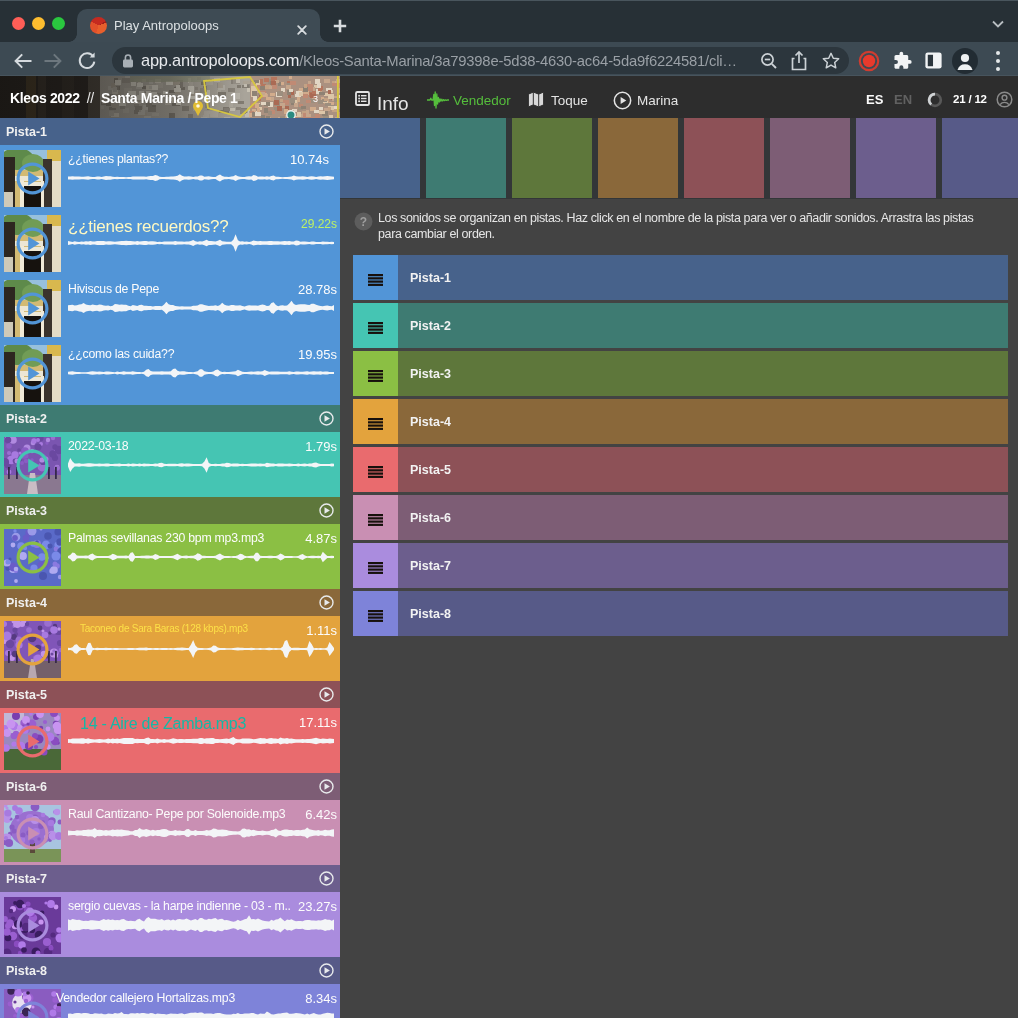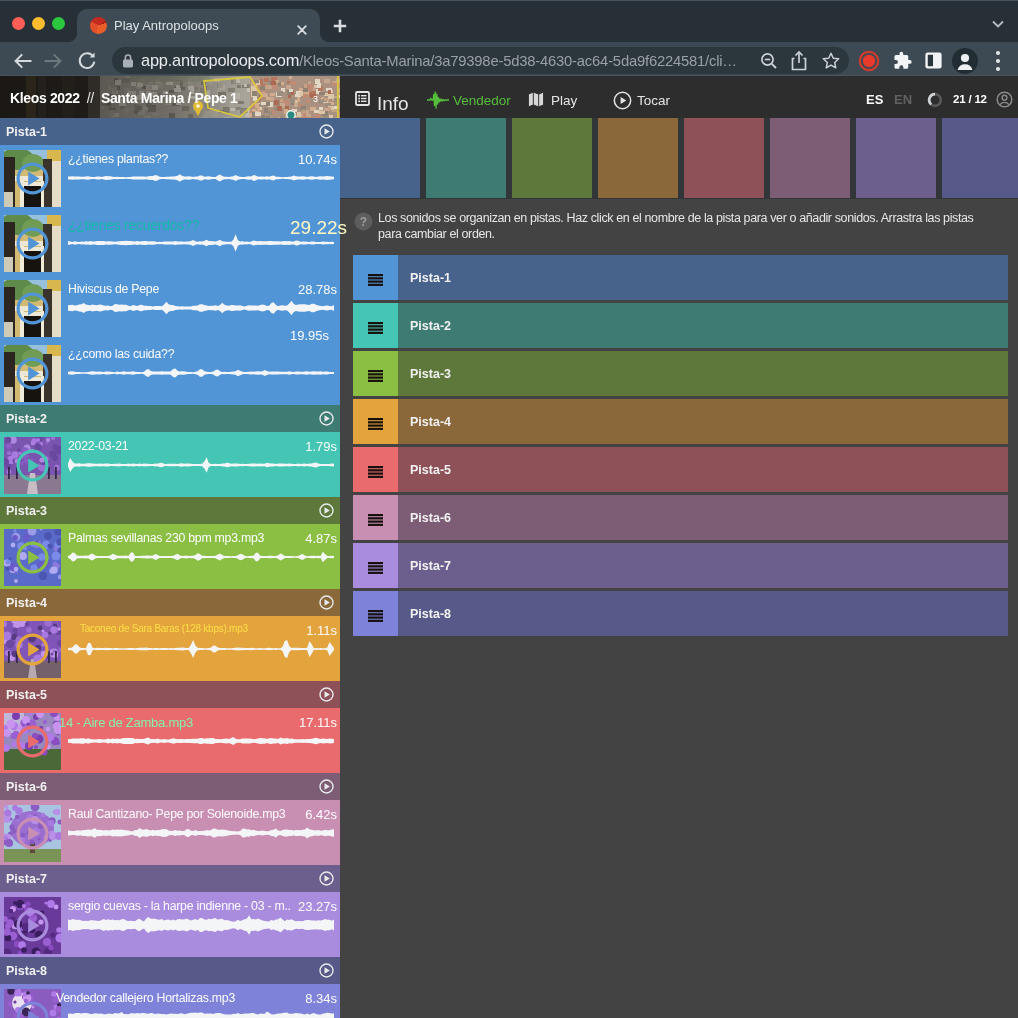--- a/index.html
+++ b/index.html
@@ -489,26 +489,26 @@
       <rect x="6" y="9.6" width="5.5" height="1.4" fill="#e4e4e4"></rect>
     </svg></div>
 <div class="a" style="left:377px;top:92.5px;font-size:19px;color:#e4e4e4">Info</div>
 <div class="a" style="left:427px;top:91px"><svg width="22" height="18" viewBox="0 0 22 18">
       <path d="M0,9 L3,9 L3.8,7.2 L4.6,9 L6,9 L6.8,3.5 L7.5,14.5 L8.2,1 L9,17 L9.8,3 L10.6,13 L11.4,6.5 L12.2,11 L13,7.8 L13.9,10.2 L14.8,8.2 L15.7,10 L16.6,8.6 L17.5,9.6 L18.4,8.8 L19.3,9.4 L20.2,9 L22,9" fill="none" stroke="#55be3c" stroke-width="1.3" stroke-linejoin="round" stroke-linecap="round"></path>
     </svg></div>
 <div class="a" style="left:453px;top:92.5px;font-size:13.5px;color:#55be3c">Vendedor</div>
 <div class="a" style="left:527px;top:91px"><svg width="18" height="17" viewBox="0 0 20 19">
       <path d="M1.5 3.5 L7 1.2 L13 3.5 L18.5 1.2 V15.5 L13 17.8 L7 15.5 L1.5 17.8 Z M7 1.2 V15.5 M13 3.5 V17.8" fill="#d8d8d8" stroke="#2d2d2d" stroke-width="1.1"></path>
     </svg></div>
-<div class="a" style="left:551px;top:92.5px;font-size:13.5px;color:#e4e4e4">Play</div>
+<div class="a" style="left:551px;top:92.5px;font-size:13.5px;color:#e4e4e4">Toque</div>
 <div class="a" style="left:613px;top:91px"><svg width="19" height="19" viewBox="0 0 20 20">
       <circle cx="10" cy="10" r="8.6" fill="none" stroke="#e4e4e4" stroke-width="1.6"></circle>
       <path d="M8 6.4 L14 10 L8 13.6 Z" fill="#e4e4e4"></path>
     </svg></div>
-<div class="a" style="left:637px;top:92.5px;font-size:13.5px;color:#e4e4e4">Tocar</div>
+<div class="a" style="left:637px;top:92.5px;font-size:13.5px;color:#e4e4e4">Marina</div>
 <div class="a" style="left:866px;top:92px;font-size:13px;font-weight:bold;color:#fafafa">ES</div>
 <div class="a" style="left:894px;top:92px;font-size:13px;font-weight:bold;color:#616161">EN</div>
 <div class="a" style="left:927px;top:92px"><svg width="16" height="16" viewBox="0 0 16 16">
       <circle cx="8" cy="8" r="5.8" fill="none" stroke="#585858" stroke-width="2.7"></circle>
       <path d="M8 2.2 A5.8 5.8 0 0 0 4.2 12.4" fill="none" stroke="#cfd2d4" stroke-width="2.7"></path>
     </svg></div>
 <div class="a" style="left:953px;top:93px;font-size:11.5px;letter-spacing:-0.2px;font-weight:bold;color:#fff">21 / 12</div>
 <div class="a" style="left:996px;top:91px"><svg width="17" height="17" viewBox="0 0 17 17">
       <circle cx="8.5" cy="8.5" r="7.3" fill="none" stroke="#8a8a8a" stroke-width="1.5"></circle>
       <circle cx="8.5" cy="6.7" r="2.4" fill="none" stroke="#8a8a8a" stroke-width="1.4"></circle>
@@ -638,21 +638,21 @@
       <rect x="20" y="36" width="17" height="21" fill="#16120e"></rect>
       <rect x="16" y="31" width="4" height="26" fill="#f0ead8"></rect>
       <rect x="37" y="31" width="3" height="26" fill="#f0ead8"></rect>
       <rect x="20" y="32" width="17" height="4" fill="#efe9d6"></rect>
     </svg></div>
 <div class="a" style="left:16px;top:162px"><svg width="33" height="33" viewBox="0 0 33 33">
       <circle cx="16.5" cy="16.5" r="14.4" fill="none" stroke="#5295d7" stroke-width="3.2"></circle>
       <path d="M12.16 9.5 L23.5 16.5 L12.16 23.5 Z" fill="#5295d7"></path>
     </svg></div>
 <div class="a ell" style="left:68px;top:152px;width:223px;font-size:12.3px;letter-spacing:-0.25px;color:#fcfcfc">¿¿tienes plantas??</div>
-<div class="a" style="left:290px;top:152px;width:47px;font-size:13px;color:#fcfcfc;text-align:right">10.74s</div>
+<div class="a" style="left:290px;top:152px;width:47px;font-size:13px;color:#fcfcfc;">10.74s</div>
 <div class="a" style="left:68px;top:165px"><svg width="266" height="26" viewBox="0 0 266 26" xmlns="http://www.w3.org/2000/svg">
       <path d="M0.0,11.6 L2.2,11.6 L4.5,11.2 L6.7,11.4 L8.9,11.5 L11.2,11.5 L13.4,11.8 L15.6,11.7 L17.9,11.5 L20.1,11.3 L22.4,11.8 L24.6,11.9 L26.8,12.1 L29.1,11.6 L31.3,11.4 L33.5,11.9 L35.8,11.4 L38.0,11.1 L40.2,11.2 L42.5,11.3 L44.7,11.7 L46.9,12.1 L49.2,11.8 L51.4,12.1 L53.6,12.1 L55.9,12.1 L58.1,12.3 L60.4,12.0 L62.6,11.9 L64.8,11.5 L67.1,11.5 L69.3,11.4 L71.5,11.5 L73.8,11.4 L76.0,11.5 L78.2,11.7 L80.5,11.3 L82.7,11.0 L84.9,11.0 L87.2,10.0 L89.4,10.6 L91.6,11.8 L93.9,11.9 L96.1,12.1 L98.4,11.7 L100.6,11.7 L102.8,11.4 L105.1,11.6 L107.3,11.2 L109.5,10.7 L111.8,9.2 L114.0,10.8 L116.2,11.4 L118.5,11.5 L120.7,11.2 L122.9,11.4 L125.2,11.9 L127.4,11.6 L129.6,11.4 L131.9,10.4 L134.1,10.4 L136.4,11.7 L138.6,11.4 L140.8,11.3 L143.1,11.7 L145.3,11.9 L147.5,12.1 L149.8,10.6 L152.0,9.6 L154.2,11.1 L156.5,11.7 L158.7,11.7 L160.9,11.9 L163.2,11.6 L165.4,11.2 L167.6,10.0 L169.9,11.2 L172.1,11.8 L174.4,12.0 L176.6,12.0 L178.8,11.4 L181.1,11.3 L183.3,11.4 L185.5,10.0 L187.8,10.6 L190.0,11.7 L192.2,11.4 L194.5,11.4 L196.7,11.8 L198.9,11.3 L201.2,11.7 L203.4,10.9 L205.6,10.6 L207.9,11.7 L210.1,11.8 L212.4,12.1 L214.6,12.2 L216.8,11.9 L219.1,11.9 L221.3,11.7 L223.5,11.6 L225.8,10.5 L228.0,11.3 L230.2,11.4 L232.5,11.5 L234.7,11.2 L236.9,11.6 L239.2,11.9 L241.4,11.4 L243.6,11.3 L245.9,11.6 L248.1,11.9 L250.4,11.5 L252.6,11.2 L254.8,11.6 L257.1,11.3 L259.3,11.1 L261.5,11.2 L263.8,11.5 L266.0,11.8 L266.0,14.2 L263.8,14.5 L261.5,14.8 L259.3,14.9 L257.1,14.7 L254.8,14.4 L252.6,14.8 L250.4,14.5 L248.1,14.1 L245.9,14.4 L243.6,14.7 L241.4,14.6 L239.2,14.1 L236.9,14.4 L234.7,14.8 L232.5,14.5 L230.2,14.6 L228.0,14.7 L225.8,15.5 L223.5,14.4 L221.3,14.3 L219.1,14.1 L216.8,14.1 L214.6,13.8 L212.4,13.9 L210.1,14.2 L207.9,14.3 L205.6,15.4 L203.4,15.1 L201.2,14.3 L198.9,14.7 L196.7,14.2 L194.5,14.6 L192.2,14.6 L190.0,14.3 L187.8,15.4 L185.5,16.0 L183.3,14.6 L181.1,14.7 L178.8,14.6 L176.6,14.0 L174.4,14.0 L172.1,14.2 L169.9,14.8 L167.6,16.0 L165.4,14.8 L163.2,14.4 L160.9,14.1 L158.7,14.3 L156.5,14.3 L154.2,14.9 L152.0,16.4 L149.8,15.4 L147.5,13.9 L145.3,14.1 L143.1,14.3 L140.8,14.7 L138.6,14.6 L136.4,14.3 L134.1,15.6 L131.9,15.6 L129.6,14.6 L127.4,14.4 L125.2,14.1 L122.9,14.6 L120.7,14.8 L118.5,14.5 L116.2,14.6 L114.0,15.2 L111.8,16.8 L109.5,15.3 L107.3,14.8 L105.1,14.4 L102.8,14.6 L100.6,14.3 L98.4,14.3 L96.1,13.9 L93.9,14.1 L91.6,14.2 L89.4,15.4 L87.2,16.0 L84.9,15.0 L82.7,15.0 L80.5,14.7 L78.2,14.3 L76.0,14.5 L73.8,14.6 L71.5,14.5 L69.3,14.6 L67.1,14.5 L64.8,14.5 L62.6,14.1 L60.4,14.0 L58.1,13.7 L55.9,13.9 L53.6,13.9 L51.4,13.9 L49.2,14.2 L46.9,13.9 L44.7,14.3 L42.5,14.7 L40.2,14.8 L38.0,14.9 L35.8,14.6 L33.5,14.1 L31.3,14.6 L29.1,14.4 L26.8,13.9 L24.6,14.1 L22.4,14.2 L20.1,14.7 L17.9,14.5 L15.6,14.3 L13.4,14.2 L11.2,14.5 L8.9,14.5 L6.7,14.6 L4.5,14.8 L2.2,14.4 L0.0,14.4 Z" fill="#f3f5f7"></path>
     </svg></div>
 <div class="a" style="left:0;top:210px;width:340px;height:65px;background:#5295d7"></div>
 <div class="a" style="left:4px;top:215px;width:57px;height:57px"><svg width="57" height="57" viewBox="0 0 57 57" xmlns="http://www.w3.org/2000/svg">
       <rect width="57" height="57" fill="#d3ba74"></rect>
       <rect x="0" y="0" width="57" height="20" fill="#97c0dc"></rect>
       <ellipse cx="13" cy="9" rx="17" ry="11" fill="#5e8a4a"></ellipse>
       <ellipse cx="29" cy="13" rx="11" ry="9" fill="#719c56"></ellipse>
       <rect x="43" y="0" width="14" height="15" fill="#d8b84e"></rect>
@@ -663,22 +663,22 @@
       <rect x="11" y="26" width="28" height="5" fill="#ece6d4"></rect>
       <rect x="20" y="36" width="17" height="21" fill="#16120e"></rect>
       <rect x="16" y="31" width="4" height="26" fill="#f0ead8"></rect>
       <rect x="37" y="31" width="3" height="26" fill="#f0ead8"></rect>
       <rect x="20" y="32" width="17" height="4" fill="#efe9d6"></rect>
     </svg></div>
 <div class="a" style="left:16px;top:227px"><svg width="33" height="33" viewBox="0 0 33 33">
       <circle cx="16.5" cy="16.5" r="14.4" fill="none" stroke="#5295d7" stroke-width="3.2"></circle>
       <path d="M12.16 9.5 L23.5 16.5 L12.16 23.5 Z" fill="#5295d7"></path>
     </svg></div>
-<div class="a ell" style="left:68px;top:217px;width:223px;font-size:14px;letter-spacing:-0.25px;color:#14b8a6">¿¿tienes recuerdos??</div>
-<div class="a" style="left:290px;top:217px;width:47px;font-size:19px;color:#fef9c3;text-align:right">29.22s</div>
+<div class="a ell" style="left:68px;top:217px;width:223px;font-size:17px;letter-spacing:-0.25px;color:#fef9c3">¿¿tienes recuerdos??</div>
+<div class="a" style="left:290px;top:217px;width:47px;font-size:12px;color:#bef264;text-align:right">29.22s</div>
 <div class="a" style="left:68px;top:230px"><svg width="266" height="26" viewBox="0 0 266 26" xmlns="http://www.w3.org/2000/svg">
       <path d="M0.0,11.1 L2.2,11.6 L4.5,12.0 L6.7,11.3 L8.9,11.7 L11.2,11.9 L13.4,11.6 L15.6,11.7 L17.9,11.3 L20.1,11.6 L22.4,11.1 L24.6,11.5 L26.8,11.4 L29.1,11.1 L31.3,11.1 L33.5,10.9 L35.8,11.0 L38.0,11.6 L40.2,11.2 L42.5,11.3 L44.7,11.5 L46.9,11.8 L49.2,11.4 L51.4,11.3 L53.6,11.0 L55.9,11.0 L58.1,10.8 L60.4,11.1 L62.6,11.1 L64.8,11.2 L67.1,11.5 L69.3,11.1 L71.5,11.5 L73.8,11.2 L76.0,10.9 L78.2,11.1 L80.5,11.6 L82.7,11.2 L84.9,11.2 L87.2,11.6 L89.4,12.0 L91.6,11.7 L93.9,12.0 L96.1,11.4 L98.4,11.4 L100.6,11.5 L102.8,11.6 L105.1,11.4 L107.3,11.1 L109.5,11.4 L111.8,11.6 L114.0,11.5 L116.2,11.7 L118.5,11.5 L120.7,11.5 L122.9,11.1 L125.2,10.0 L127.4,11.2 L129.6,11.8 L131.9,11.2 L134.1,11.5 L136.4,10.8 L138.6,9.7 L140.8,11.1 L143.1,10.9 L145.3,11.2 L147.5,11.4 L149.8,10.7 L152.0,9.8 L154.2,11.2 L156.5,11.6 L158.7,11.7 L160.9,11.7 L163.2,11.8 L165.4,9.8 L167.6,4.2 L169.9,10.2 L172.1,11.4 L174.4,11.3 L176.6,11.7 L178.8,11.4 L181.1,11.9 L183.3,11.6 L185.5,10.5 L187.8,10.9 L190.0,11.3 L192.2,11.1 L194.5,11.3 L196.7,11.3 L198.9,11.3 L201.2,11.0 L203.4,11.0 L205.6,11.2 L207.9,11.2 L210.1,11.2 L212.4,11.5 L214.6,11.2 L216.8,11.1 L219.1,11.2 L221.3,10.9 L223.5,11.6 L225.8,11.6 L228.0,10.4 L230.2,10.8 L232.5,11.8 L234.7,11.5 L236.9,11.6 L239.2,11.7 L241.4,12.0 L243.6,11.4 L245.9,11.6 L248.1,11.9 L250.4,12.0 L252.6,12.0 L254.8,11.4 L257.1,11.8 L259.3,11.8 L261.5,12.0 L263.8,11.8 L266.0,11.9 L266.0,14.1 L263.8,14.2 L261.5,14.0 L259.3,14.2 L257.1,14.2 L254.8,14.6 L252.6,14.0 L250.4,14.0 L248.1,14.1 L245.9,14.4 L243.6,14.6 L241.4,14.0 L239.2,14.3 L236.9,14.4 L234.7,14.5 L232.5,14.2 L230.2,15.2 L228.0,15.6 L225.8,14.4 L223.5,14.4 L221.3,15.1 L219.1,14.8 L216.8,14.9 L214.6,14.8 L212.4,14.5 L210.1,14.8 L207.9,14.8 L205.6,14.8 L203.4,15.0 L201.2,15.0 L198.9,14.7 L196.7,14.7 L194.5,14.7 L192.2,14.9 L190.0,14.7 L187.8,15.1 L185.5,15.5 L183.3,14.4 L181.1,14.1 L178.8,14.6 L176.6,14.3 L174.4,14.7 L172.1,14.6 L169.9,15.8 L167.6,21.8 L165.4,16.2 L163.2,14.2 L160.9,14.3 L158.7,14.3 L156.5,14.4 L154.2,14.8 L152.0,16.2 L149.8,15.3 L147.5,14.6 L145.3,14.8 L143.1,15.1 L140.8,14.9 L138.6,16.3 L136.4,15.2 L134.1,14.5 L131.9,14.8 L129.6,14.2 L127.4,14.8 L125.2,16.0 L122.9,14.9 L120.7,14.5 L118.5,14.5 L116.2,14.3 L114.0,14.5 L111.8,14.4 L109.5,14.6 L107.3,14.9 L105.1,14.6 L102.8,14.4 L100.6,14.5 L98.4,14.6 L96.1,14.6 L93.9,14.0 L91.6,14.3 L89.4,14.0 L87.2,14.4 L84.9,14.8 L82.7,14.8 L80.5,14.4 L78.2,14.9 L76.0,15.1 L73.8,14.8 L71.5,14.5 L69.3,14.9 L67.1,14.5 L64.8,14.8 L62.6,14.9 L60.4,14.9 L58.1,15.2 L55.9,15.0 L53.6,15.0 L51.4,14.7 L49.2,14.6 L46.9,14.2 L44.7,14.5 L42.5,14.7 L40.2,14.8 L38.0,14.4 L35.8,15.0 L33.5,15.1 L31.3,14.9 L29.1,14.9 L26.8,14.6 L24.6,14.5 L22.4,14.9 L20.1,14.4 L17.9,14.7 L15.6,14.3 L13.4,14.4 L11.2,14.1 L8.9,14.3 L6.7,14.7 L4.5,14.0 L2.2,14.4 L0.0,14.9 Z" fill="#f3f5f7"></path>
     </svg></div>
 <div class="a" style="left:0;top:275px;width:340px;height:65px;background:#5295d7"></div>
 <div class="a" style="left:4px;top:280px;width:57px;height:57px"><svg width="57" height="57" viewBox="0 0 57 57" xmlns="http://www.w3.org/2000/svg">
       <rect width="57" height="57" fill="#d3ba74"></rect>
       <rect x="0" y="0" width="57" height="20" fill="#97c0dc"></rect>
       <ellipse cx="13" cy="9" rx="17" ry="11" fill="#5e8a4a"></ellipse>
       <ellipse cx="29" cy="13" rx="11" ry="9" fill="#719c56"></ellipse>
       <rect x="43" y="0" width="14" height="15" fill="#d8b84e"></rect>
@@ -716,21 +716,21 @@
       <rect x="20" y="36" width="17" height="21" fill="#16120e"></rect>
       <rect x="16" y="31" width="4" height="26" fill="#f0ead8"></rect>
       <rect x="37" y="31" width="3" height="26" fill="#f0ead8"></rect>
       <rect x="20" y="32" width="17" height="4" fill="#efe9d6"></rect>
     </svg></div>
 <div class="a" style="left:16px;top:357px"><svg width="33" height="33" viewBox="0 0 33 33">
       <circle cx="16.5" cy="16.5" r="14.4" fill="none" stroke="#5295d7" stroke-width="3.2"></circle>
       <path d="M12.16 9.5 L23.5 16.5 L12.16 23.5 Z" fill="#5295d7"></path>
     </svg></div>
 <div class="a ell" style="left:68px;top:347px;width:223px;font-size:12.3px;letter-spacing:-0.25px;color:#fcfcfc">¿¿como las cuida??</div>
-<div class="a" style="left:290px;top:328px;width:47px;font-size:13px;color:#fcfcfc;text-align:left">19.95s</div>
+<div class="a" style="left:290px;top:347px;width:47px;font-size:13px;color:#fcfcfc;text-align:right">19.95s</div>
 <div class="a" style="left:68px;top:360px"><svg width="266" height="26" viewBox="0 0 266 26" xmlns="http://www.w3.org/2000/svg">
       <path d="M0.0,11.7 L2.2,11.6 L4.5,11.3 L6.7,11.7 L8.9,11.9 L11.2,12.1 L13.4,12.2 L15.6,12.3 L17.9,12.3 L20.1,12.0 L22.4,11.4 L24.6,11.3 L26.8,11.6 L29.1,11.7 L31.3,11.5 L33.5,11.7 L35.8,12.0 L38.0,11.5 L40.2,11.5 L42.5,11.8 L44.7,12.1 L46.9,12.2 L49.2,11.6 L51.4,11.9 L53.6,11.7 L55.9,11.3 L58.1,11.8 L60.4,11.8 L62.6,11.7 L64.8,11.3 L67.1,11.7 L69.3,11.9 L71.5,11.9 L73.8,12.2 L76.0,11.7 L78.2,9.8 L80.5,9.0 L82.7,10.9 L84.9,11.6 L87.2,11.4 L89.4,11.4 L91.6,11.6 L93.9,11.3 L96.1,11.4 L98.4,11.4 L100.6,11.5 L102.8,11.3 L105.1,9.0 L107.3,8.5 L109.5,10.8 L111.8,11.6 L114.0,11.3 L116.2,11.2 L118.5,11.7 L120.7,12.0 L122.9,12.0 L125.2,12.2 L127.4,11.7 L129.6,11.3 L131.9,9.2 L134.1,9.2 L136.4,11.3 L138.6,11.8 L140.8,12.0 L143.1,12.0 L145.3,11.5 L147.5,10.1 L149.8,9.6 L152.0,11.3 L154.2,12.1 L156.5,11.8 L158.7,12.0 L160.9,12.1 L163.2,11.7 L165.4,11.4 L167.6,11.2 L169.9,9.8 L172.1,10.8 L174.4,11.7 L176.6,12.1 L178.8,12.0 L181.1,11.7 L183.3,11.5 L185.5,11.8 L187.8,11.4 L190.0,11.2 L192.2,11.6 L194.5,11.2 L196.7,10.1 L198.9,11.1 L201.2,11.8 L203.4,11.4 L205.6,11.4 L207.9,11.5 L210.1,11.5 L212.4,11.7 L214.6,11.8 L216.8,11.8 L219.1,11.7 L221.3,11.3 L223.5,11.8 L225.8,11.9 L228.0,11.4 L230.2,11.4 L232.5,11.8 L234.7,11.8 L236.9,11.6 L239.2,11.2 L241.4,11.7 L243.6,11.4 L245.9,11.2 L248.1,11.6 L250.4,11.6 L252.6,11.3 L254.8,11.7 L257.1,11.5 L259.3,11.5 L261.5,11.9 L263.8,11.9 L266.0,11.9 L266.0,14.1 L263.8,14.1 L261.5,14.1 L259.3,14.5 L257.1,14.5 L254.8,14.3 L252.6,14.7 L250.4,14.4 L248.1,14.4 L245.9,14.8 L243.6,14.6 L241.4,14.3 L239.2,14.8 L236.9,14.4 L234.7,14.2 L232.5,14.2 L230.2,14.6 L228.0,14.6 L225.8,14.1 L223.5,14.2 L221.3,14.7 L219.1,14.3 L216.8,14.2 L214.6,14.2 L212.4,14.3 L210.1,14.5 L207.9,14.5 L205.6,14.6 L203.4,14.6 L201.2,14.2 L198.9,14.9 L196.7,15.9 L194.5,14.8 L192.2,14.4 L190.0,14.8 L187.8,14.6 L185.5,14.2 L183.3,14.5 L181.1,14.3 L178.8,14.0 L176.6,13.9 L174.4,14.3 L172.1,15.2 L169.9,16.2 L167.6,14.8 L165.4,14.6 L163.2,14.3 L160.9,13.9 L158.7,14.0 L156.5,14.2 L154.2,13.9 L152.0,14.7 L149.8,16.4 L147.5,15.9 L145.3,14.5 L143.1,14.0 L140.8,14.0 L138.6,14.2 L136.4,14.7 L134.1,16.8 L131.9,16.8 L129.6,14.7 L127.4,14.3 L125.2,13.8 L122.9,14.0 L120.7,14.0 L118.5,14.3 L116.2,14.8 L114.0,14.7 L111.8,14.4 L109.5,15.2 L107.3,17.5 L105.1,17.0 L102.8,14.7 L100.6,14.5 L98.4,14.6 L96.1,14.6 L93.9,14.7 L91.6,14.4 L89.4,14.6 L87.2,14.6 L84.9,14.4 L82.7,15.1 L80.5,17.0 L78.2,16.2 L76.0,14.3 L73.8,13.8 L71.5,14.1 L69.3,14.1 L67.1,14.3 L64.8,14.7 L62.6,14.3 L60.4,14.2 L58.1,14.2 L55.9,14.7 L53.6,14.3 L51.4,14.1 L49.2,14.4 L46.9,13.8 L44.7,13.9 L42.5,14.2 L40.2,14.5 L38.0,14.5 L35.8,14.0 L33.5,14.3 L31.3,14.5 L29.1,14.3 L26.8,14.4 L24.6,14.7 L22.4,14.6 L20.1,14.0 L17.9,13.7 L15.6,13.7 L13.4,13.8 L11.2,13.9 L8.9,14.1 L6.7,14.3 L4.5,14.7 L2.2,14.4 L0.0,14.3 Z" fill="#f3f5f7"></path>
     </svg></div>
 <div class="a" style="left:0;top:405px;width:340px;height:27px;background:#3e7b72"></div>
 <div class="a" style="left:6px;top:412px;font-size:12.5px;font-weight:bold;color:#f0f0f0">Pista-2</div>
 <div class="a" style="left:319px;top:411px"><svg width="15" height="15" viewBox="0 0 15 15">
       <circle cx="7.5" cy="7.5" r="6.5" fill="none" stroke="#e8eaec" stroke-width="1.4"></circle>
       <path d="M5.5 4.3 L10.9 7.5 L5.5 10.7 Z" fill="#e8eaec"></path>
     </svg></div>
 <div class="a" style="left:0;top:432px;width:340px;height:65px;background:#45c5b3"></div>
@@ -786,21 +786,21 @@
       <circle cx="18" cy="26" r="2.0" fill="#8a5cc4"></circle>
       <rect x="4" y="30" width="1.8" height="12" fill="#35284a"></rect>
       <rect x="12" y="30" width="1.8" height="12" fill="#35284a"></rect>
       <rect x="44" y="30" width="1.8" height="12" fill="#35284a"></rect>
       <rect x="51" y="30" width="1.8" height="12" fill="#35284a"></rect>
     </svg></div>
 <div class="a" style="left:16px;top:449px"><svg width="33" height="33" viewBox="0 0 33 33">
       <circle cx="16.5" cy="16.5" r="14.4" fill="none" stroke="#45c5b3" stroke-width="3.2"></circle>
       <path d="M12.16 9.5 L23.5 16.5 L12.16 23.5 Z" fill="#45c5b3"></path>
     </svg></div>
-<div class="a ell" style="left:68px;top:439px;width:223px;font-size:12.3px;letter-spacing:-0.25px;color:#fcfcfc">2022-03-21</div>
+<div class="a ell" style="left:68px;top:439px;width:223px;font-size:12.3px;letter-spacing:-0.25px;color:#fcfcfc">2022-03-18</div>
 <div class="a" style="left:290px;top:439px;width:47px;font-size:13px;color:#fcfcfc;text-align:right">1.79s</div>
 <div class="a" style="left:68px;top:452px"><svg width="266" height="26" viewBox="0 0 266 26" xmlns="http://www.w3.org/2000/svg">
       <path d="M0.0,11.4 L2.2,6.1 L4.5,9.4 L6.7,11.6 L8.9,11.4 L11.2,11.3 L13.4,11.7 L15.6,11.8 L17.9,11.6 L20.1,11.3 L22.4,11.3 L24.6,11.5 L26.8,11.7 L29.1,11.8 L31.3,11.6 L33.5,11.7 L35.8,11.7 L38.0,11.6 L40.2,11.5 L42.5,12.0 L44.7,12.1 L46.9,11.7 L49.2,11.7 L51.4,11.4 L53.6,11.9 L55.9,12.0 L58.1,11.9 L60.4,11.6 L62.6,11.9 L64.8,11.6 L67.1,11.7 L69.3,11.9 L71.5,11.5 L73.8,11.9 L76.0,11.5 L78.2,11.7 L80.5,11.8 L82.7,12.0 L84.9,11.9 L87.2,11.5 L89.4,11.8 L91.6,11.1 L93.9,10.8 L96.1,11.8 L98.4,12.1 L100.6,11.8 L102.8,11.8 L105.1,11.8 L107.3,11.7 L109.5,12.0 L111.8,11.6 L114.0,11.3 L116.2,11.7 L118.5,11.4 L120.7,11.4 L122.9,11.7 L125.2,11.9 L127.4,12.1 L129.6,12.0 L131.9,11.9 L134.1,11.8 L136.4,9.5 L138.6,5.3 L140.8,10.9 L143.1,12.1 L145.3,11.9 L147.5,11.8 L149.8,12.0 L152.0,12.1 L154.2,11.5 L156.5,11.4 L158.7,10.7 L160.9,10.9 L163.2,11.7 L165.4,11.5 L167.6,11.6 L169.9,11.5 L172.1,12.0 L174.4,11.7 L176.6,11.9 L178.8,12.0 L181.1,11.8 L183.3,11.4 L185.5,11.6 L187.8,11.5 L190.0,11.8 L192.2,11.4 L194.5,11.8 L196.7,11.7 L198.9,10.7 L201.2,11.2 L203.4,11.6 L205.6,11.5 L207.9,12.0 L210.1,11.5 L212.4,11.5 L214.6,11.5 L216.8,11.8 L219.1,11.8 L221.3,11.6 L223.5,11.7 L225.8,12.0 L228.0,12.1 L230.2,11.6 L232.5,11.9 L234.7,11.8 L236.9,11.6 L239.2,11.9 L241.4,11.5 L243.6,11.6 L245.9,10.8 L248.1,10.4 L250.4,11.6 L252.6,11.9 L254.8,12.0 L257.1,11.9 L259.3,11.9 L261.5,11.9 L263.8,11.5 L266.0,11.7 L266.0,14.3 L263.8,14.5 L261.5,14.1 L259.3,14.1 L257.1,14.1 L254.8,14.0 L252.6,14.1 L250.4,14.4 L248.1,15.6 L245.9,15.2 L243.6,14.4 L241.4,14.5 L239.2,14.1 L236.9,14.4 L234.7,14.2 L232.5,14.1 L230.2,14.4 L228.0,13.9 L225.8,14.0 L223.5,14.3 L221.3,14.4 L219.1,14.2 L216.8,14.2 L214.6,14.5 L212.4,14.5 L210.1,14.5 L207.9,14.0 L205.6,14.5 L203.4,14.4 L201.2,14.8 L198.9,15.3 L196.7,14.3 L194.5,14.2 L192.2,14.6 L190.0,14.2 L187.8,14.5 L185.5,14.4 L183.3,14.6 L181.1,14.2 L178.8,14.0 L176.6,14.1 L174.4,14.3 L172.1,14.0 L169.9,14.5 L167.6,14.4 L165.4,14.5 L163.2,14.3 L160.9,15.1 L158.7,15.3 L156.5,14.6 L154.2,14.5 L152.0,13.9 L149.8,14.0 L147.5,14.2 L145.3,14.1 L143.1,13.9 L140.8,15.1 L138.6,20.7 L136.4,16.5 L134.1,14.2 L131.9,14.1 L129.6,14.0 L127.4,13.9 L125.2,14.1 L122.9,14.3 L120.7,14.6 L118.5,14.6 L116.2,14.3 L114.0,14.7 L111.8,14.4 L109.5,14.0 L107.3,14.3 L105.1,14.2 L102.8,14.2 L100.6,14.2 L98.4,13.9 L96.1,14.2 L93.9,15.2 L91.6,14.9 L89.4,14.2 L87.2,14.5 L84.9,14.1 L82.7,14.0 L80.5,14.2 L78.2,14.3 L76.0,14.5 L73.8,14.1 L71.5,14.5 L69.3,14.1 L67.1,14.3 L64.8,14.4 L62.6,14.1 L60.4,14.4 L58.1,14.1 L55.9,14.0 L53.6,14.1 L51.4,14.6 L49.2,14.3 L46.9,14.3 L44.7,13.9 L42.5,14.0 L40.2,14.5 L38.0,14.4 L35.8,14.3 L33.5,14.3 L31.3,14.4 L29.1,14.2 L26.8,14.3 L24.6,14.5 L22.4,14.7 L20.1,14.7 L17.9,14.4 L15.6,14.2 L13.4,14.3 L11.2,14.7 L8.9,14.6 L6.7,14.4 L4.5,16.6 L2.2,19.9 L0.0,14.6 Z" fill="#f3f5f7"></path>
     </svg></div>
 <div class="a" style="left:0;top:497px;width:340px;height:27px;background:#5e773b"></div>
 <div class="a" style="left:6px;top:504px;font-size:12.5px;font-weight:bold;color:#f0f0f0">Pista-3</div>
 <div class="a" style="left:319px;top:503px"><svg width="15" height="15" viewBox="0 0 15 15">
       <circle cx="7.5" cy="7.5" r="6.5" fill="none" stroke="#e8eaec" stroke-width="1.4"></circle>
       <path d="M5.5 4.3 L10.9 7.5 L5.5 10.7 Z" fill="#e8eaec"></path>
     </svg></div>
@@ -989,21 +989,21 @@
       <circle cx="12" cy="3" r="4.0" fill="#7a3eb0"></circle>
       <circle cx="50" cy="0" r="4.0" fill="#8a4cc0"></circle>
       <circle cx="32" cy="34" r="2.1" fill="#8a4cc0"></circle>
       <circle cx="10" cy="23" r="3.3" fill="#9a5fd0"></circle>
       <circle cx="53" cy="13" r="4.3" fill="#c894f0"></circle>
     </svg></div>
 <div class="a" style="left:16px;top:725px"><svg width="33" height="33" viewBox="0 0 33 33">
       <circle cx="16.5" cy="16.5" r="14.4" fill="none" stroke="#e96b6e" stroke-width="3.2"></circle>
       <path d="M12.16 9.5 L23.5 16.5 L12.16 23.5 Z" fill="#e96b6e"></path>
     </svg></div>
-<div class="a ell" style="left:59px;top:715px;width:223px;font-size:13px;letter-spacing:-0.25px;color:#86efac">14 - Aire de Zamba.mp3</div>
+<div class="a ell" style="left:80px;top:715px;width:223px;font-size:16px;letter-spacing:-0.25px;color:#14b8a6">14 - Aire de Zamba.mp3</div>
 <div class="a" style="left:290px;top:715px;width:47px;font-size:13px;color:#fcfcfc;text-align:right">17.11s</div>
 <div class="a" style="left:68px;top:728px"><svg width="266" height="26" viewBox="0 0 266 26" xmlns="http://www.w3.org/2000/svg">
       <path d="M0.0,10.9 L2.2,11.2 L4.5,10.6 L6.7,10.5 L8.9,10.6 L11.2,10.5 L13.4,10.3 L15.6,10.3 L17.9,10.9 L20.1,10.3 L22.4,11.0 L24.6,11.3 L26.8,11.4 L29.1,11.2 L31.3,10.9 L33.5,11.2 L35.8,11.4 L38.0,11.2 L40.2,10.6 L42.5,11.2 L44.7,10.6 L46.9,10.9 L49.2,10.5 L51.4,10.9 L53.6,10.4 L55.9,10.1 L58.1,9.9 L60.4,10.1 L62.6,9.9 L64.8,10.0 L67.1,10.9 L69.3,10.8 L71.5,11.0 L73.8,11.0 L76.0,10.9 L78.2,10.1 L80.5,9.4 L82.7,11.0 L84.9,11.1 L87.2,11.2 L89.4,10.6 L91.6,11.2 L93.9,11.4 L96.1,11.1 L98.4,11.4 L100.6,11.4 L102.8,10.9 L105.1,10.3 L107.3,10.7 L109.5,11.3 L111.8,11.1 L114.0,11.1 L116.2,11.2 L118.5,10.9 L120.7,11.0 L122.9,11.1 L125.2,10.7 L127.4,10.7 L129.6,10.7 L131.9,9.9 L134.1,9.9 L136.4,10.7 L138.6,10.3 L140.8,10.2 L143.1,10.0 L145.3,10.0 L147.5,10.9 L149.8,11.0 L152.0,11.2 L154.2,11.1 L156.5,10.7 L158.7,10.5 L160.9,11.1 L163.2,10.1 L165.4,9.1 L167.6,10.8 L169.9,11.2 L172.1,11.3 L174.4,10.6 L176.6,10.5 L178.8,10.4 L181.1,10.6 L183.3,10.7 L185.5,11.2 L187.8,11.1 L190.0,10.5 L192.2,10.1 L194.5,10.2 L196.7,10.3 L198.9,10.9 L201.2,10.3 L203.4,10.1 L205.6,10.6 L207.9,10.6 L210.1,10.9 L212.4,9.4 L214.6,10.3 L216.8,10.4 L219.1,10.1 L221.3,10.8 L223.5,10.5 L225.8,11.1 L228.0,11.2 L230.2,11.3 L232.5,11.2 L234.7,10.9 L236.9,11.2 L239.2,11.0 L241.4,11.0 L243.6,10.7 L245.9,10.3 L248.1,9.8 L250.4,10.5 L252.6,11.1 L254.8,10.5 L257.1,10.8 L259.3,11.0 L261.5,10.5 L263.8,10.8 L266.0,10.9 L266.0,15.1 L263.8,15.2 L261.5,15.5 L259.3,15.0 L257.1,15.2 L254.8,15.5 L252.6,14.9 L250.4,15.5 L248.1,16.2 L245.9,15.7 L243.6,15.3 L241.4,15.0 L239.2,15.0 L236.9,14.8 L234.7,15.1 L232.5,14.8 L230.2,14.7 L228.0,14.8 L225.8,14.9 L223.5,15.5 L221.3,15.2 L219.1,15.9 L216.8,15.6 L214.6,15.7 L212.4,16.6 L210.1,15.1 L207.9,15.4 L205.6,15.4 L203.4,15.9 L201.2,15.7 L198.9,15.1 L196.7,15.7 L194.5,15.8 L192.2,15.9 L190.0,15.5 L187.8,14.9 L185.5,14.8 L183.3,15.3 L181.1,15.4 L178.8,15.6 L176.6,15.5 L174.4,15.4 L172.1,14.7 L169.9,14.8 L167.6,15.2 L165.4,16.9 L163.2,15.9 L160.9,14.9 L158.7,15.5 L156.5,15.3 L154.2,14.9 L152.0,14.8 L149.8,15.0 L147.5,15.1 L145.3,16.0 L143.1,16.0 L140.8,15.8 L138.6,15.7 L136.4,15.3 L134.1,16.1 L131.9,16.1 L129.6,15.3 L127.4,15.3 L125.2,15.3 L122.9,14.9 L120.7,15.0 L118.5,15.1 L116.2,14.8 L114.0,14.9 L111.8,14.9 L109.5,14.7 L107.3,15.3 L105.1,15.7 L102.8,15.1 L100.6,14.6 L98.4,14.6 L96.1,14.9 L93.9,14.6 L91.6,14.8 L89.4,15.4 L87.2,14.8 L84.9,14.9 L82.7,15.0 L80.5,16.6 L78.2,15.9 L76.0,15.1 L73.8,15.0 L71.5,15.0 L69.3,15.2 L67.1,15.1 L64.8,16.0 L62.6,16.1 L60.4,15.9 L58.1,16.1 L55.9,15.9 L53.6,15.6 L51.4,15.1 L49.2,15.5 L46.9,15.1 L44.7,15.4 L42.5,14.8 L40.2,15.4 L38.0,14.8 L35.8,14.6 L33.5,14.8 L31.3,15.1 L29.1,14.8 L26.8,14.6 L24.6,14.7 L22.4,15.0 L20.1,15.7 L17.9,15.1 L15.6,15.7 L13.4,15.7 L11.2,15.5 L8.9,15.4 L6.7,15.5 L4.5,15.4 L2.2,14.8 L0.0,15.1 Z" fill="#f3f5f7"></path>
     </svg></div>
 <div class="a" style="left:0;top:773px;width:340px;height:27px;background:#7d5d75"></div>
 <div class="a" style="left:6px;top:780px;font-size:12.5px;font-weight:bold;color:#f0f0f0">Pista-6</div>
 <div class="a" style="left:319px;top:779px"><svg width="15" height="15" viewBox="0 0 15 15">
       <circle cx="7.5" cy="7.5" r="6.5" fill="none" stroke="#e8eaec" stroke-width="1.4"></circle>
       <path d="M5.5 4.3 L10.9 7.5 L5.5 10.7 Z" fill="#e8eaec"></path>
     </svg></div>

